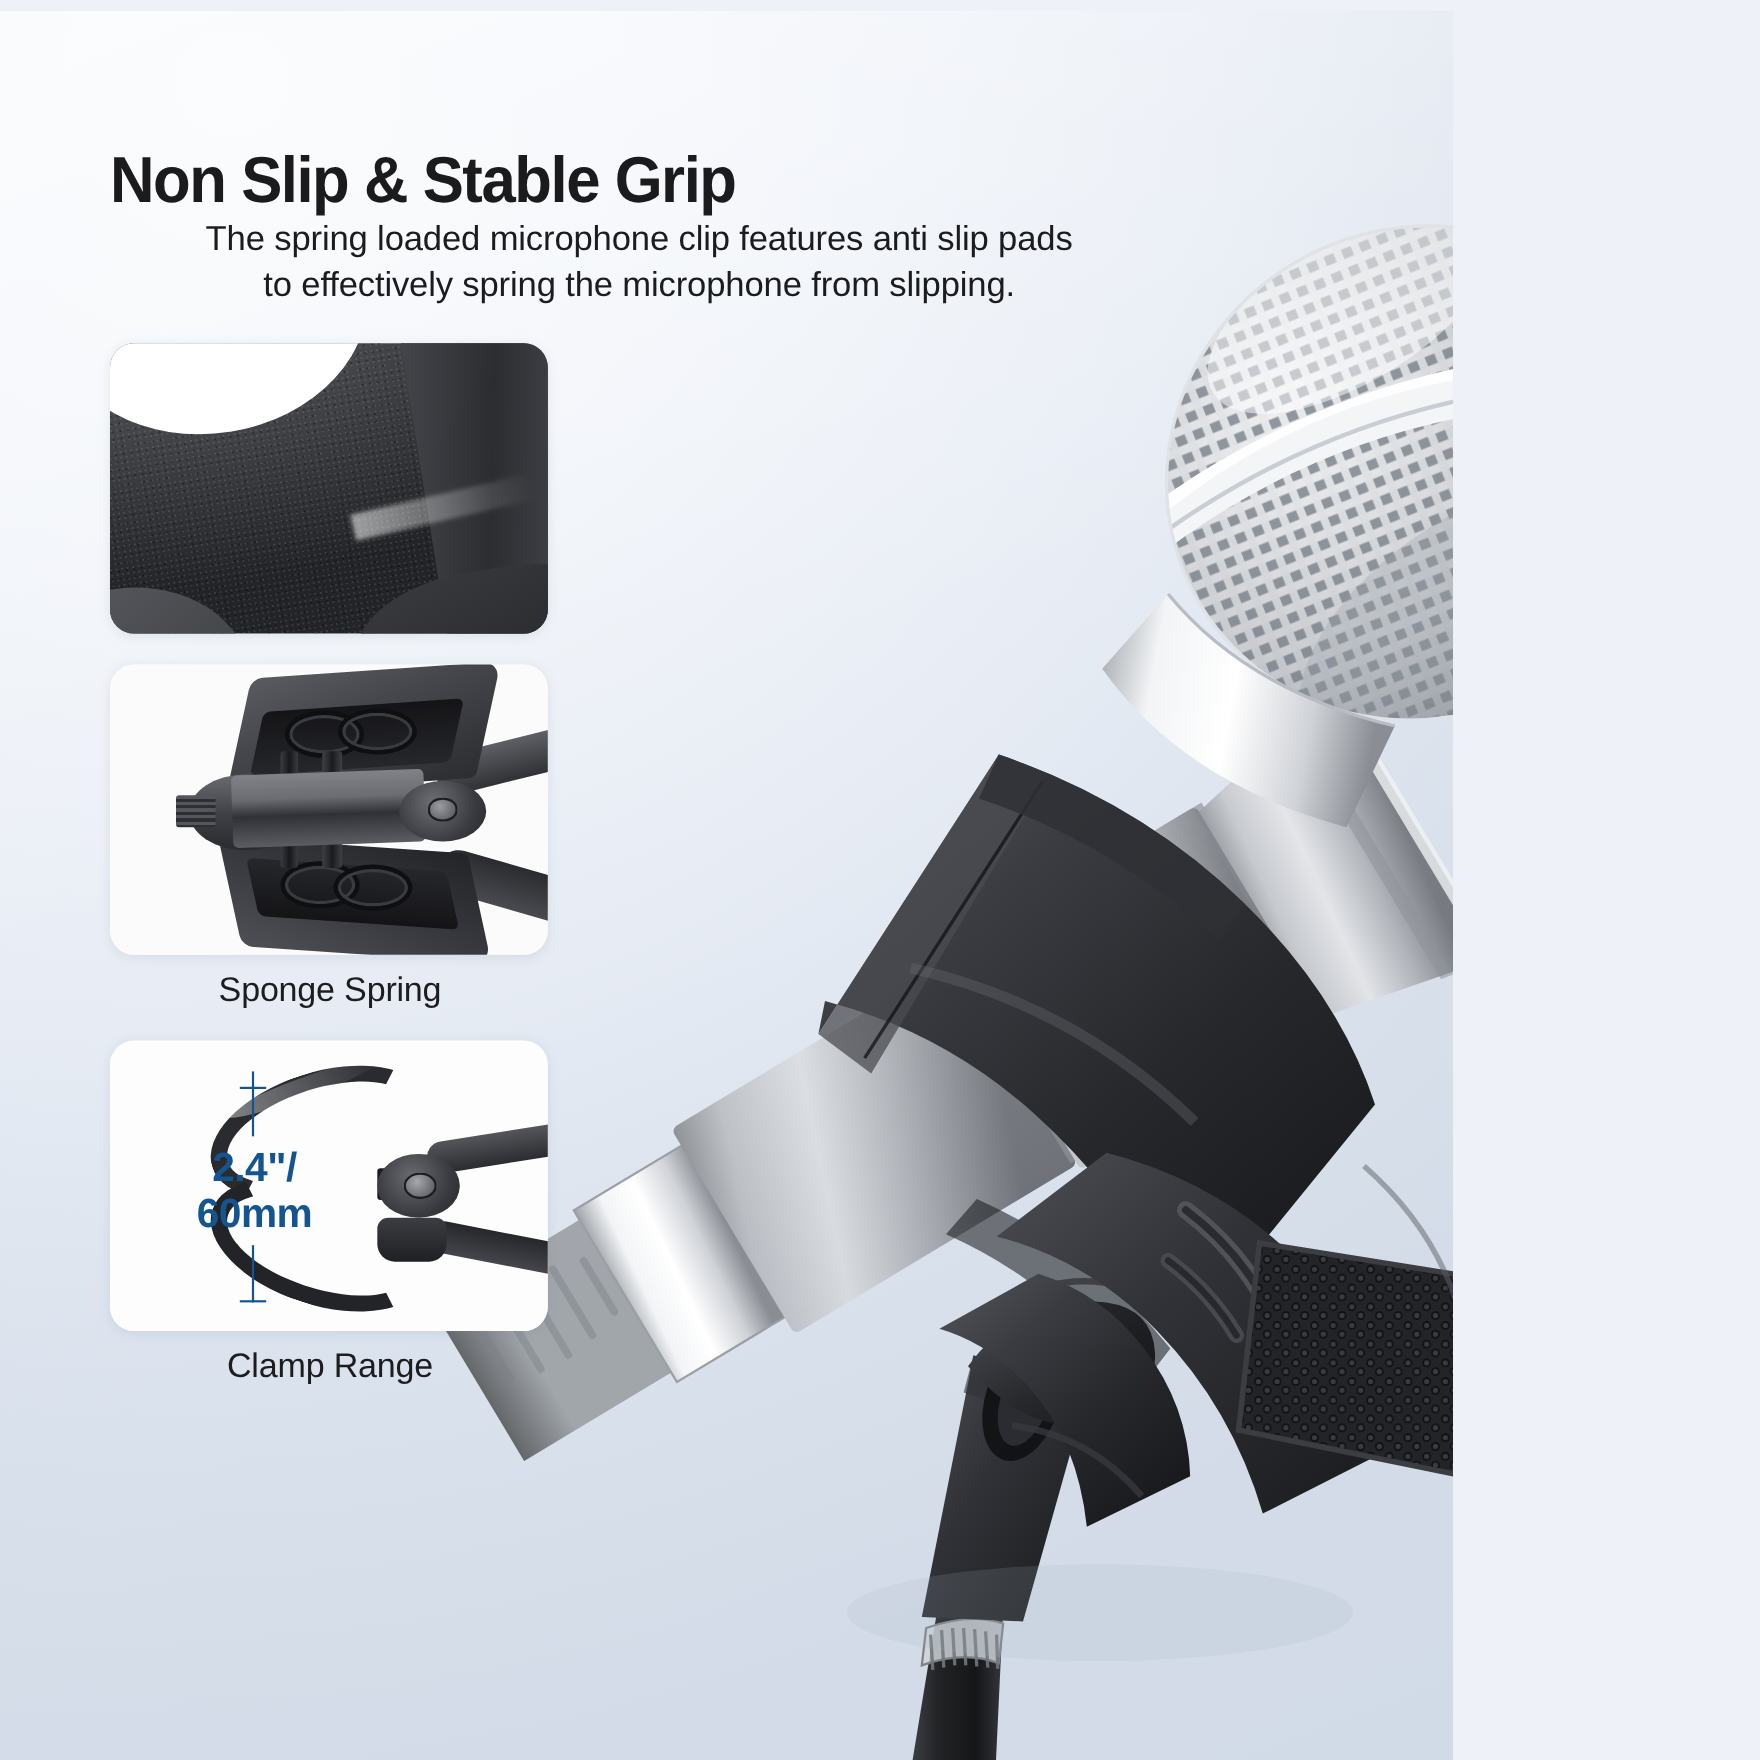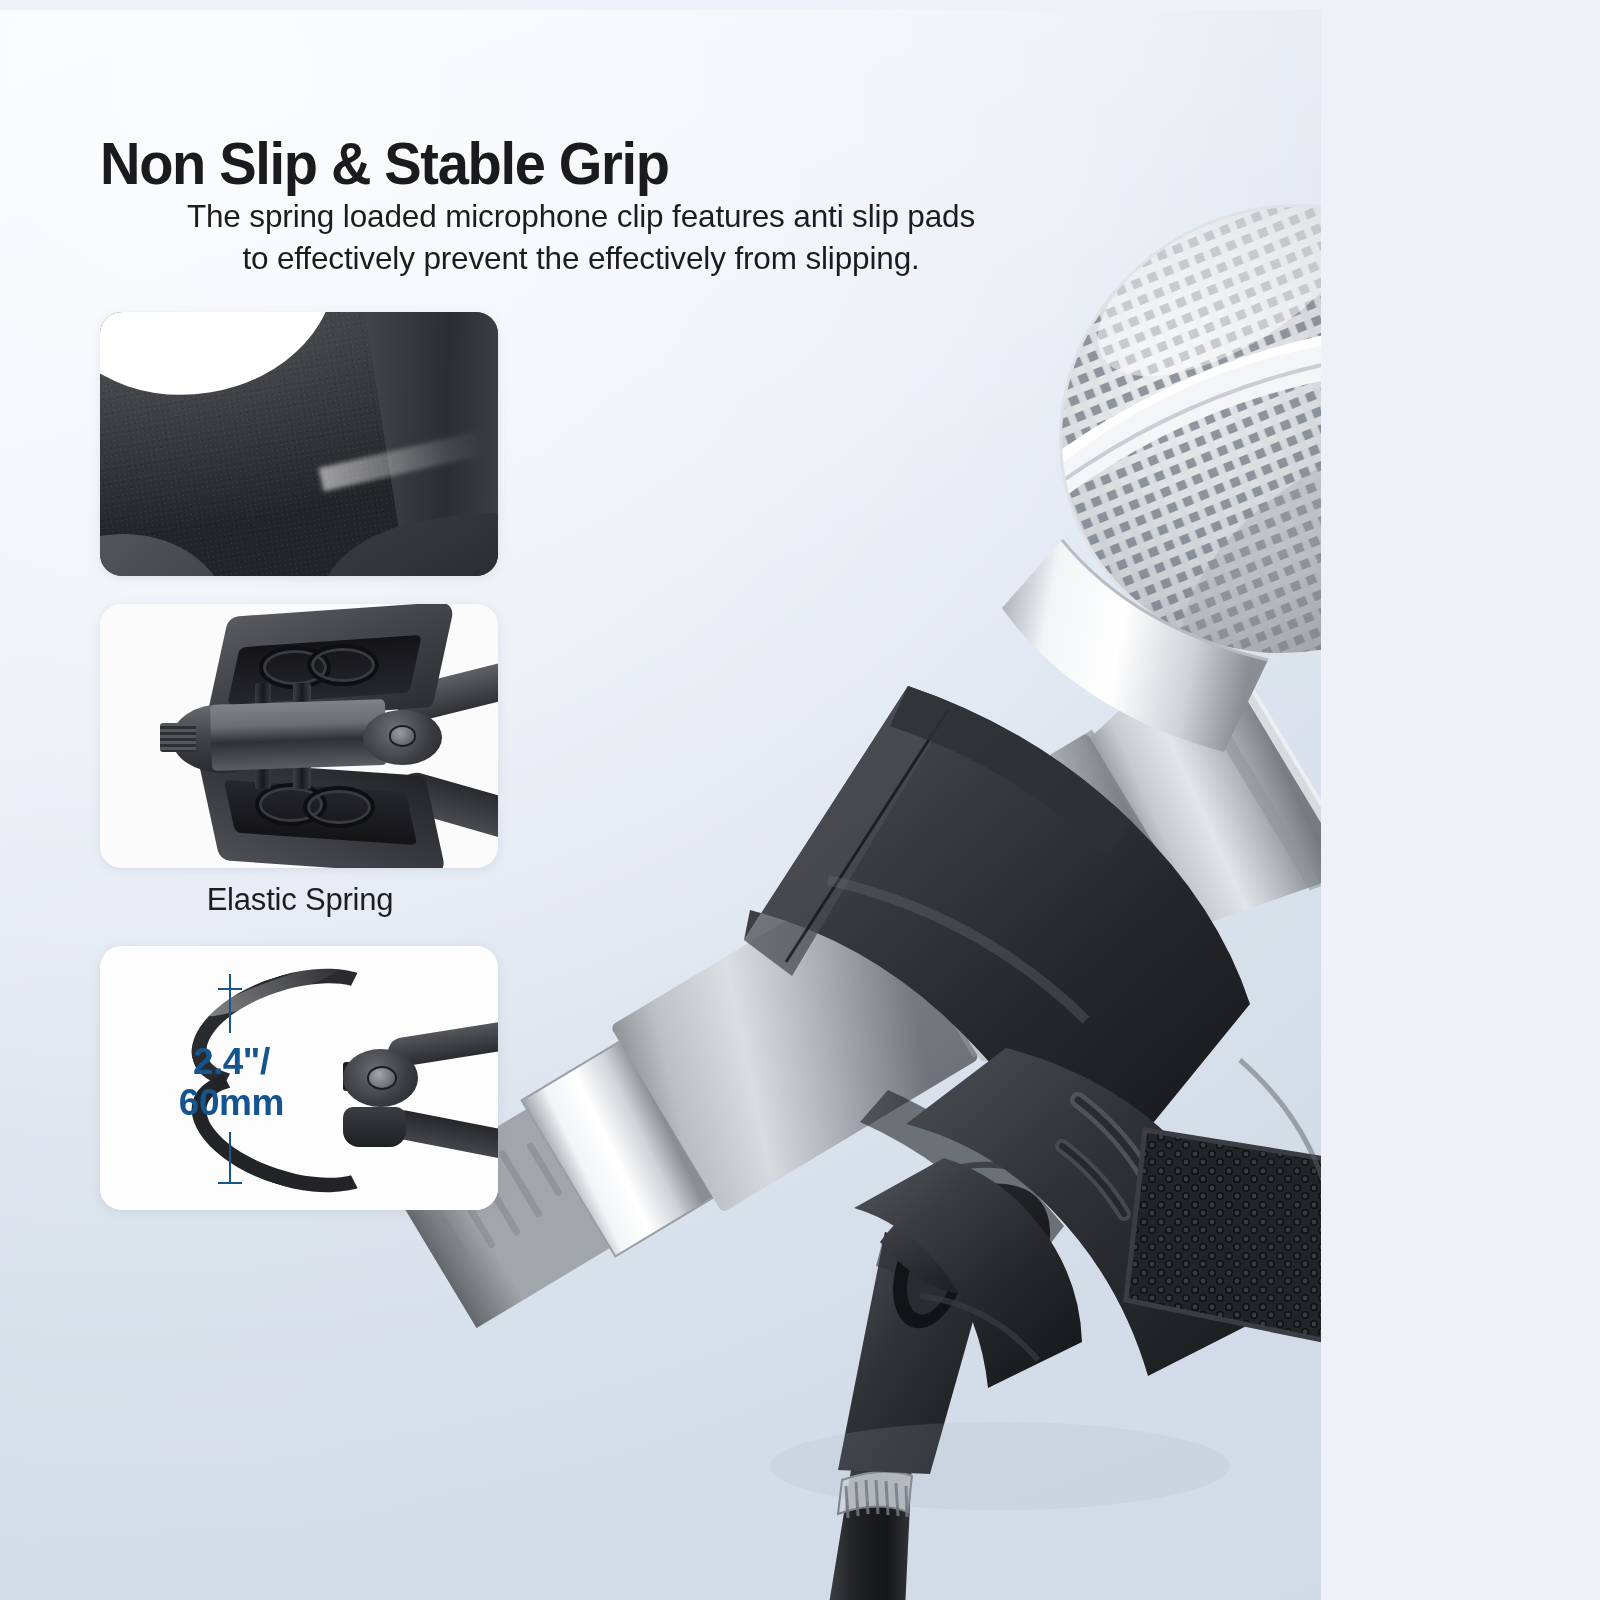--- a/index.html
+++ b/index.html
@@ -419,21 +419,21 @@
       </g>
 
       <ellipse cx="1000" cy="1456" rx="230" ry="44" fill="#aab2bf" opacity="0.16"></ellipse>
     </svg>
   </div>
 
   <h1 class="headline">Non Slip &amp; Stable Grip</h1>
 
   <div class="subcopy">
     <span class="ln">The spring loaded microphone clip features anti slip pads</span>
-    <span class="ln">to effectively prevent the effectively from slipping.</span>
+    <span class="ln">to effectively spring the microphone from slipping.</span>
   </div>
 
   <div class="cards">
 
     <div class="feature">
       <div class="thumb">
         <div class="spongeWrap">
           <div class="sponge-bar"></div>
           <div class="sponge-scoop"></div>
           <div class="sponge-rail"></div>
@@ -459,21 +459,21 @@
           <div class="coil c4"></div>
           <div class="post"></div>
           <div class="post2"></div>
           <div class="barrel"></div>
           <div class="knurl"></div>
           <div class="slab"></div>
           <div class="pivot"></div>
           <div class="pivotPin"></div>
         </div>
       </div>
-      <div class="cap">Elastic Spring</div>
+      <div class="cap">Sponge Spring</div>
     </div>
 
     <div class="feature">
       <div class="thumb">
         <div class="clp">
           <div class="handleA"></div>
           <div class="handleB"></div>
           <div class="lug"></div>
           <div class="jaw jawU"></div>
           <div class="jaw jawL"></div>
@@ -487,16 +487,17 @@
             <span class="ln lnBot"></span>
             <span class="cap capTop"></span>
             <span class="cap capBot"></span>
           </div>
           <div class="dimtext">
             <span>2.4"/</span><br>
             <span>60mm</span>
           </div>
         </div>
       </div>
+      <div class="cap">Clamp Range</div>
     </div>
 
   </div>
 </div>
 
 </body></html>

